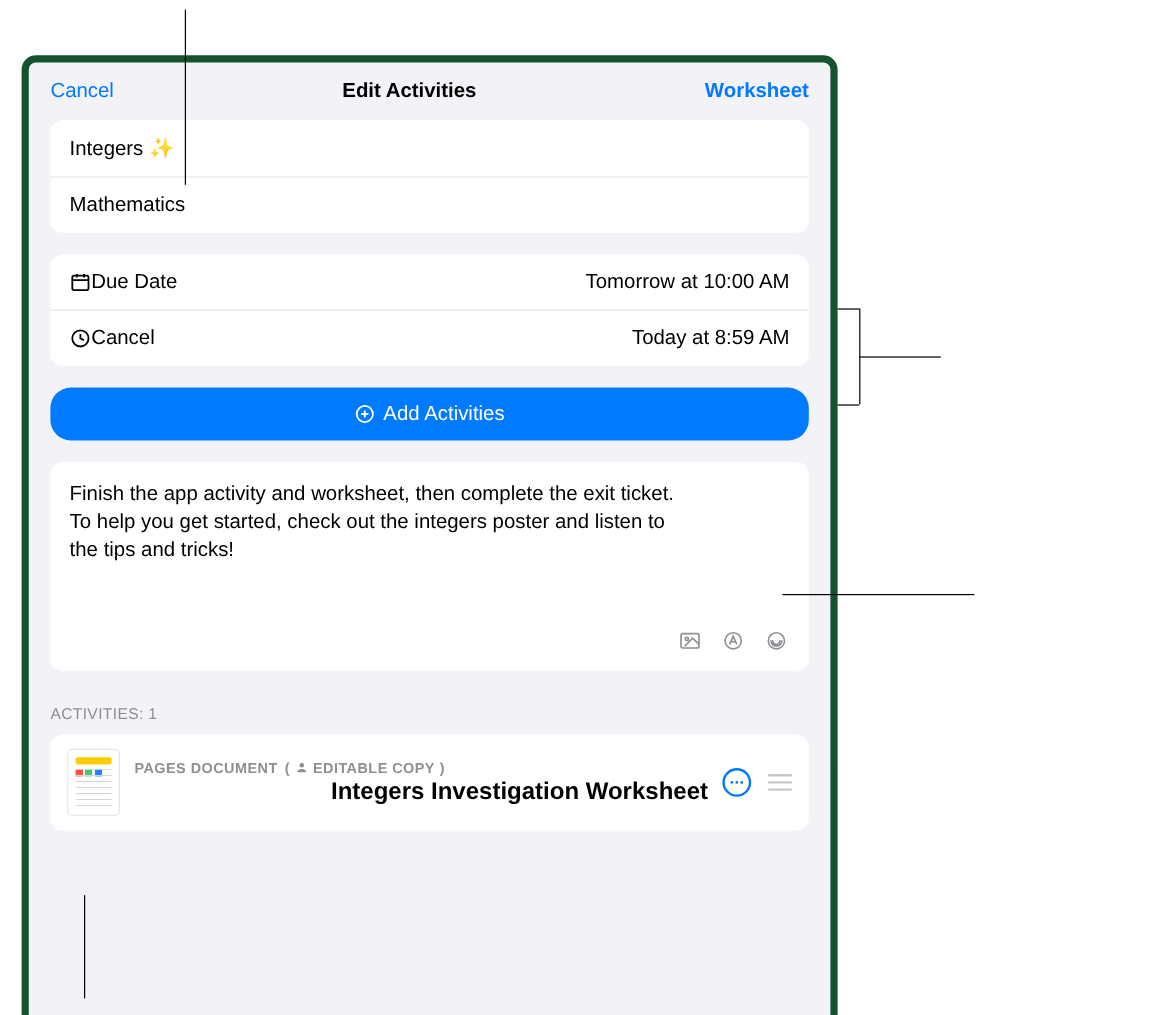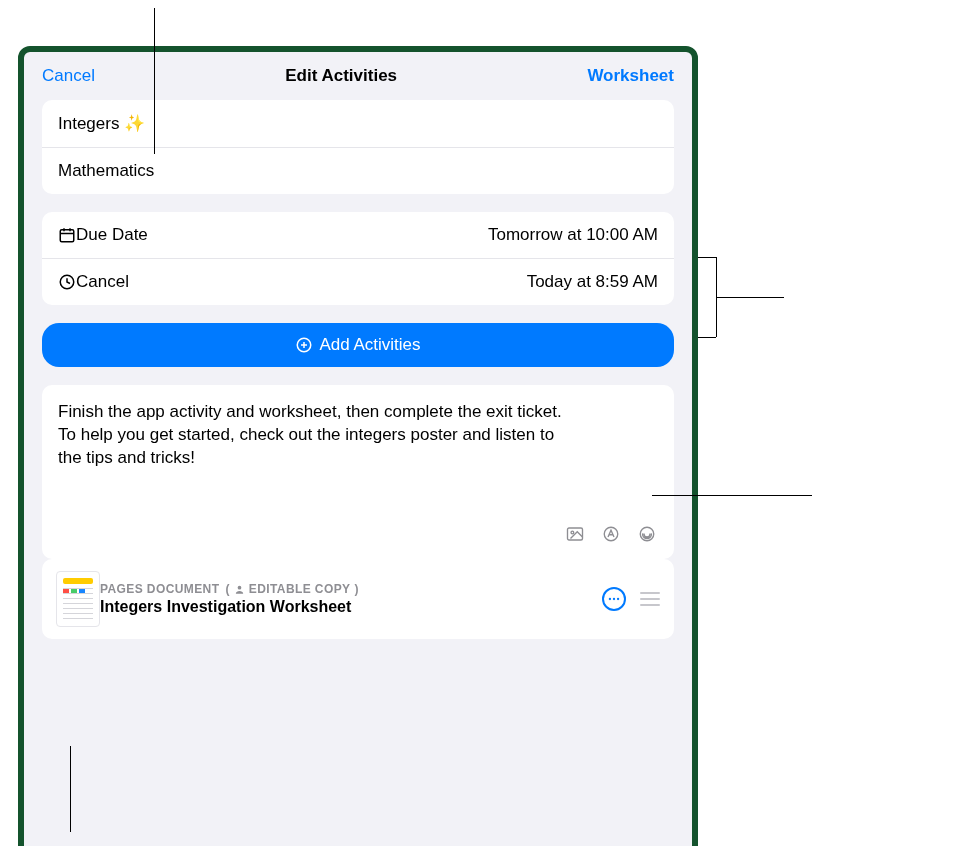--- a/index.html
+++ b/index.html
@@ -137,20 +137,22 @@
       color: #8e8e93;
       text-transform: uppercase;
     }
     .activity-card {
       background: #fff;
       margin: 0 18px;
       border-radius: 10px;
       padding: 12px 14px;
       display: flex;
       align-items: center;
+      gap: 12px;
+      text-align: right;
     }
     .thumb {
       width: 44px;
       height: 56px;
       background: #fff;
       border: 1px solid #e5e5ea;
       border-radius: 4px;
       position: relative;
       overflow: hidden;
     }
@@ -189,21 +191,21 @@
       align-items: center;
       gap: 6px;
     }
     .activity-type .paren {
       font-weight: 600;
       display: inline-flex;
       align-items: center;
       gap: 4px;
     }
     .activity-title {
-      font-size: 16px;
+      font-size: 20px;
       font-weight: 600;
       color: #000;
     }
     .activity-actions {
       display: flex;
       align-items: center;
       gap: 14px;
     }
     .more-btn {
       width: 24px;
@@ -335,20 +337,21 @@
       </span>
       <span class="aicon">
         <svg viewBox="0 0 24 24" width="18" height="18" fill="none" stroke="currentColor" stroke-width="1.8">
           <circle cx="12" cy="12" r="9"></circle>
           <path d="M8 12 a4 4 0 0 0 8 0 M6 12 a6 6 0 0 0 12 0" stroke-linecap="round"></path>
         </svg>
       </span>
     </div>
   </div>
 
+  <div class="section-label">Activities: 1</div>
 
   <div class="activity-card">
     <div class="thumb"></div>
     <div class="activity-meta">
       <div class="activity-type">
         <span>PAGES DOCUMENT</span>
         <span class="paren">
           (
           <svg viewBox="0 0 24 24" width="11" height="11" fill="currentColor">
             <circle cx="12" cy="8" r="4"></circle>

